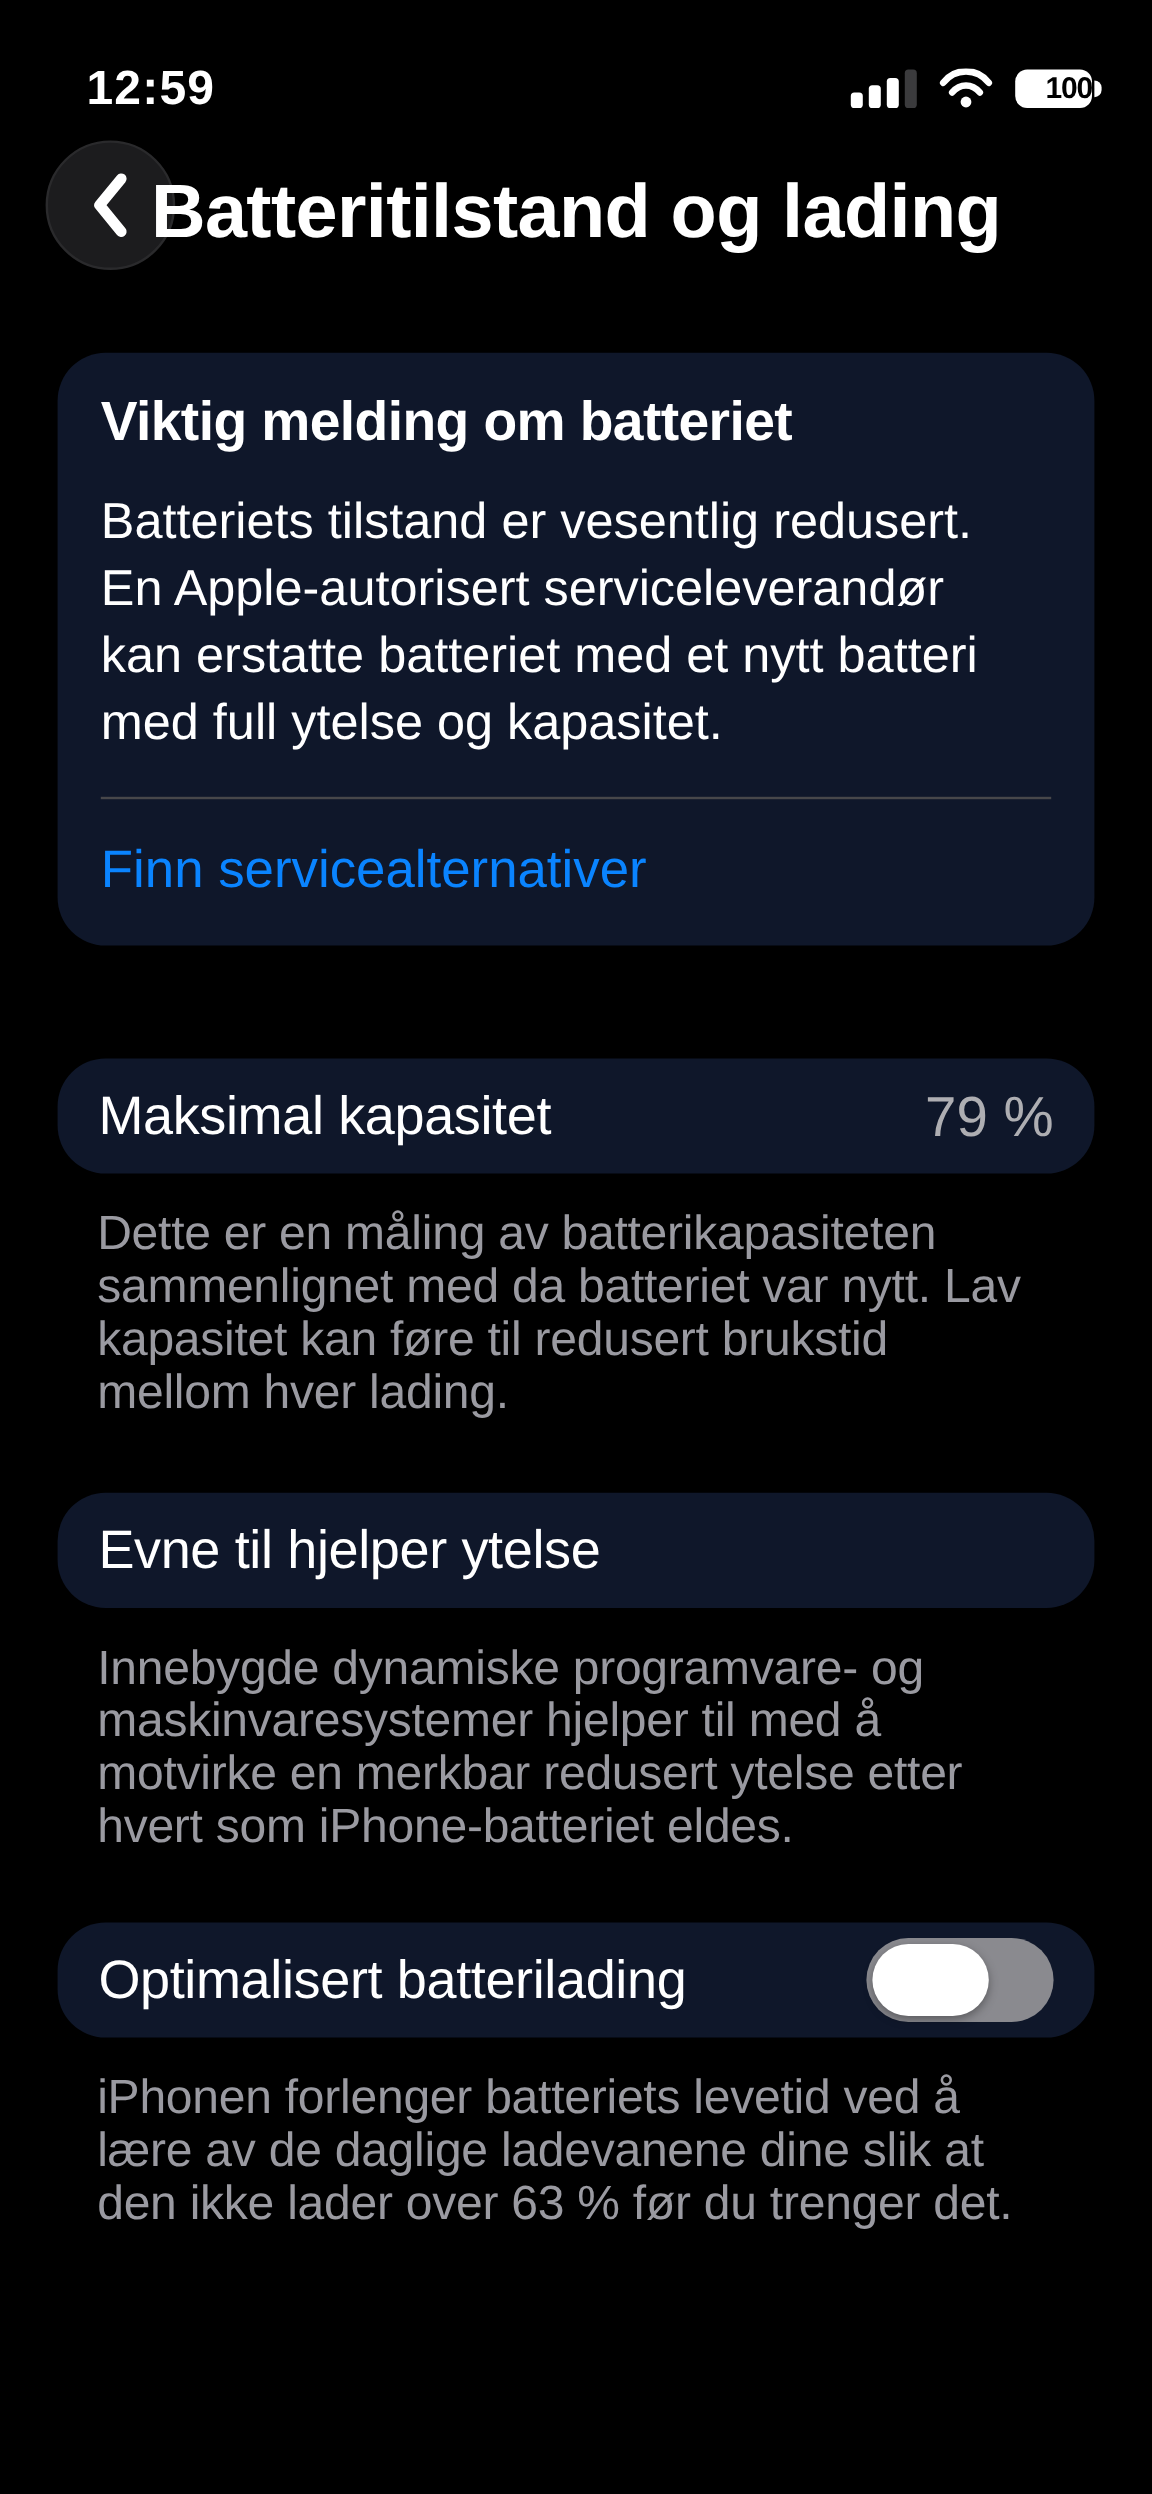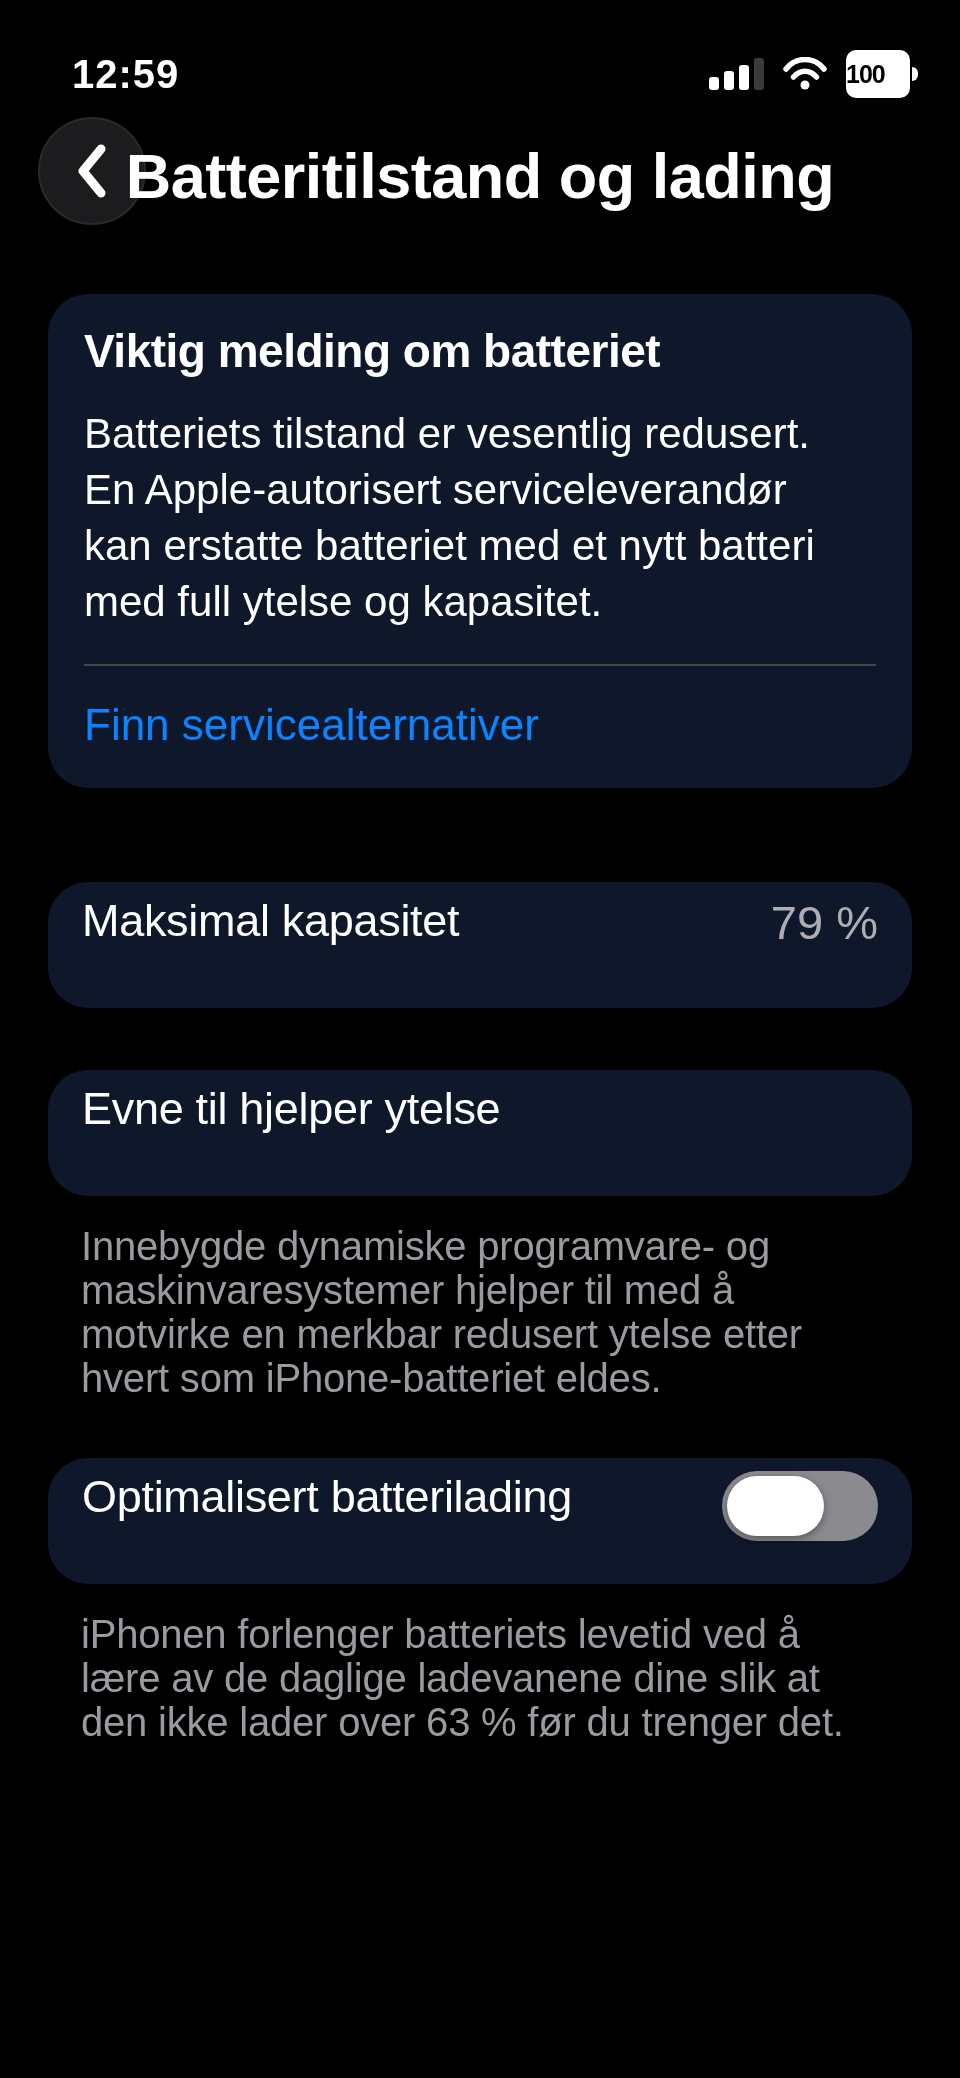--- a/index.html
+++ b/index.html
@@ -22,22 +22,22 @@
   .time { font-size:40px; font-weight:700; letter-spacing:1px; }
   .status-icons { display:flex; align-items:center; gap:18px; }
   .cellular { display:flex; align-items:flex-end; gap:5px; height:32px; }
   .cellular .bar { width:10px; border-radius:3px; background:#fff; }
   .cellular .b1 { height:13px; }
   .cellular .b2 { height:19px; }
   .cellular .b3 { height:25px; }
   .cellular .b4 { height:32px; background:#3B3B3D; }
   .battery { position:relative; display:flex; align-items:center; }
   .battery-body {
-    width:64px; height:48px; background:#fff; border-radius:10px;
-    display:flex; align-items:center; justify-content:flex-start;
+    width:64px; height:32px; background:#fff; border-radius:10px;
+    display:flex; align-items:center; justify-content:flex-end;
   }
   .battery-body span { color:#000; font-size:25px; font-weight:700; letter-spacing:-1px; }
   .battery-nub {
     width:6px; height:14px; background:#fff; margin-left:2px;
     border-radius:0 6px 6px 0;
   }
 
   
   .nav {
     position:absolute; top:115px; left:38px; right:38px; height:114px;
@@ -70,22 +70,22 @@
     white-space:pre-line;
   }
   .divider { height:2px; background:#47474A; margin-top:34px; }
   .link-row { margin-top:34px; }
   .link {
     font-size:44px; color:#0A84FF; font-weight:400;
     text-decoration:none; display:inline-block; cursor:pointer;
   }
 
   .row-card {
-    display:flex; align-items:flex-start; justify-content:space-between;
-    height:126px; padding:13px 34px;
+    display:flex; align-items:center; justify-content:space-between;
+    height:96px; padding:13px 34px;
   }
   .row-label { font-size:45px; font-weight:400; letter-spacing:-0.3px; }
   .row-value { font-size:47px; color:#AEAEB2; font-weight:400; }
 
   .footer-text {
     margin:28px 33px 0 33px;
     font-size:40px; line-height:44px; color:#9A9AA1;
     white-space:pre-line; letter-spacing:-0.2px;
   }
 
@@ -152,20 +152,24 @@
     <div class="divider"></div>
     <div class="link-row">
       <a class="link">Finn servicealternativer</a>
     </div>
   </div>
 
   <div class="card row-card mt-capacity">
     <div class="row-label">Maksimal kapasitet</div>
     <div class="row-value">79 %</div>
   </div>
+  <div class="footer-text">Dette er en måling av batterikapasiteten
+sammenlignet med da batteriet var nytt. Lav
+kapasitet kan føre til redusert brukstid
+mellom hver lading.</div>
 
   <div class="card row-card mt-peak">
     <div class="row-label">Evne til hjelper ytelse</div>
   </div>
   <div class="footer-text">Innebygde dynamiske programvare- og
 maskinvaresystemer hjelper til med å
 motvirke en merkbar redusert ytelse etter
 hvert som iPhone-batteriet eldes.</div>
 
   <div class="card row-card mt-optim">

